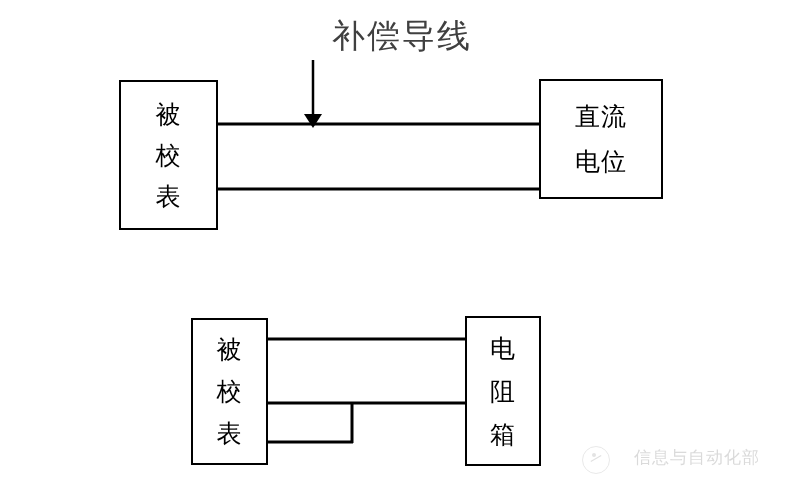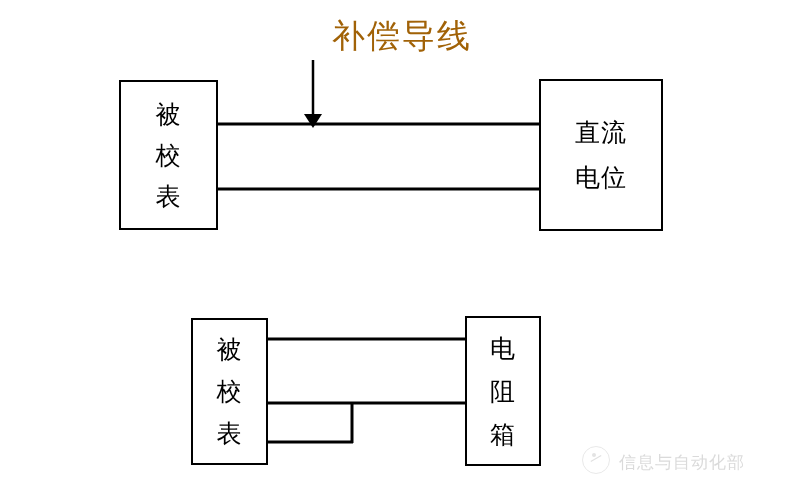--- a/index.html
+++ b/index.html
@@ -51,21 +51,21 @@
   }
   #box-meter-top .box-line {
     font-size: 25px;
     line-height: 41px;
   }
   
   #box-potentiometer {
     left: 539px;
     top: 79px;
     width: 124px;
-    height: 152px;
+    height: 120px;
   }
   #box-potentiometer .box-line {
     font-size: 25px;
     line-height: 45px;
   }
   
   #box-meter-bottom {
     left: 191px;
     top: 318px;
     width: 77px;
@@ -85,33 +85,33 @@
   #box-resistance .box-line {
     font-size: 25px;
     line-height: 43px;
   }
   
   #label-compensating-wire {
     position: absolute;
     left: 332px;
     top: 14px;
     font-size: 33px;
-    color: #a16207;
+    color: #404040;
     letter-spacing: 2px;
     white-space: nowrap;
     z-index: 4;
   }
   
   #watermark {
     position: absolute;
     left: 582px;
     top: 446px;
     display: flex;
-    align-items: flex-end;
-    gap: 9px;
+    align-items: flex-start;
+    gap: 24px;
     opacity: 0.42;
     z-index: 5;
   }
   #watermark-logo {
     width: 26px;
     height: 26px;
     border-radius: 50%;
     border: 1px solid #c9c9c9;
     position: relative;
     flex: none;

